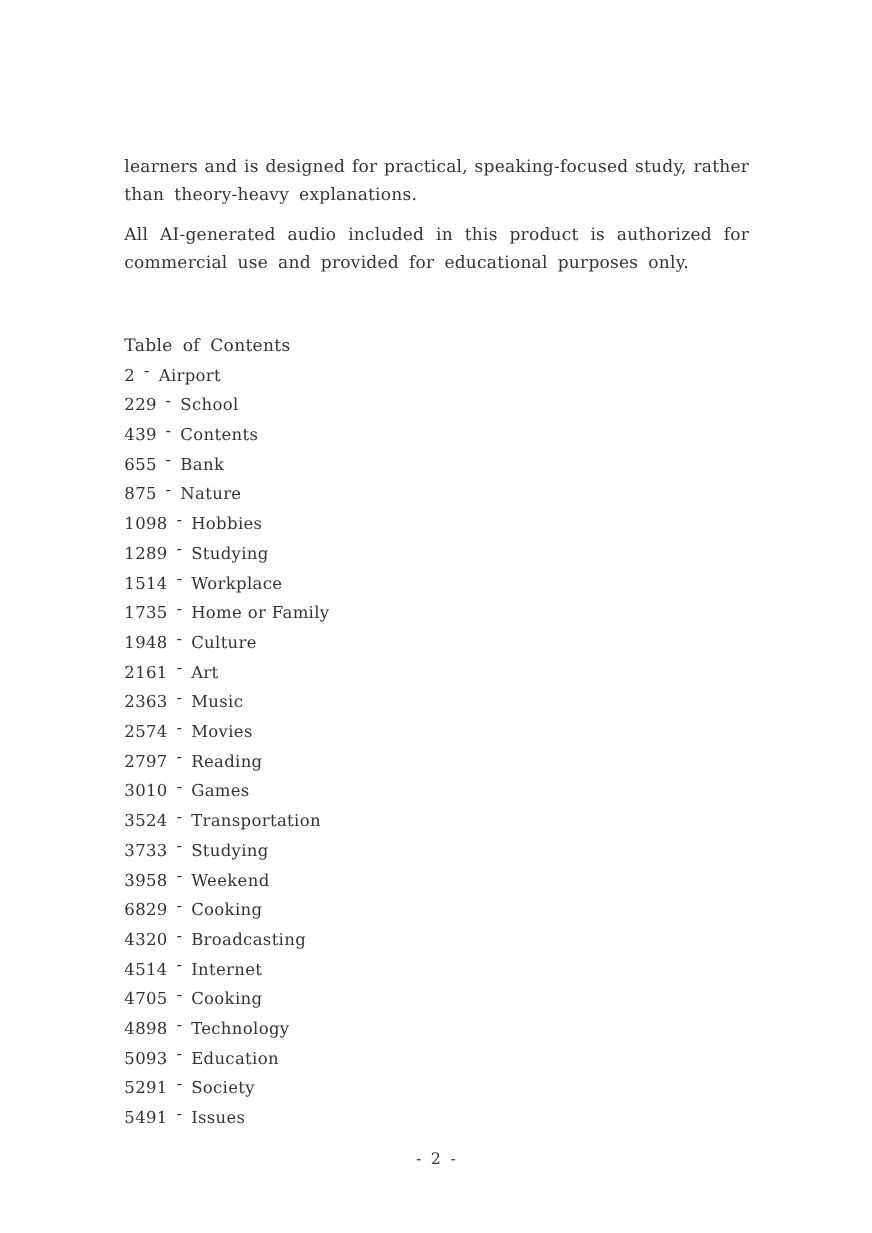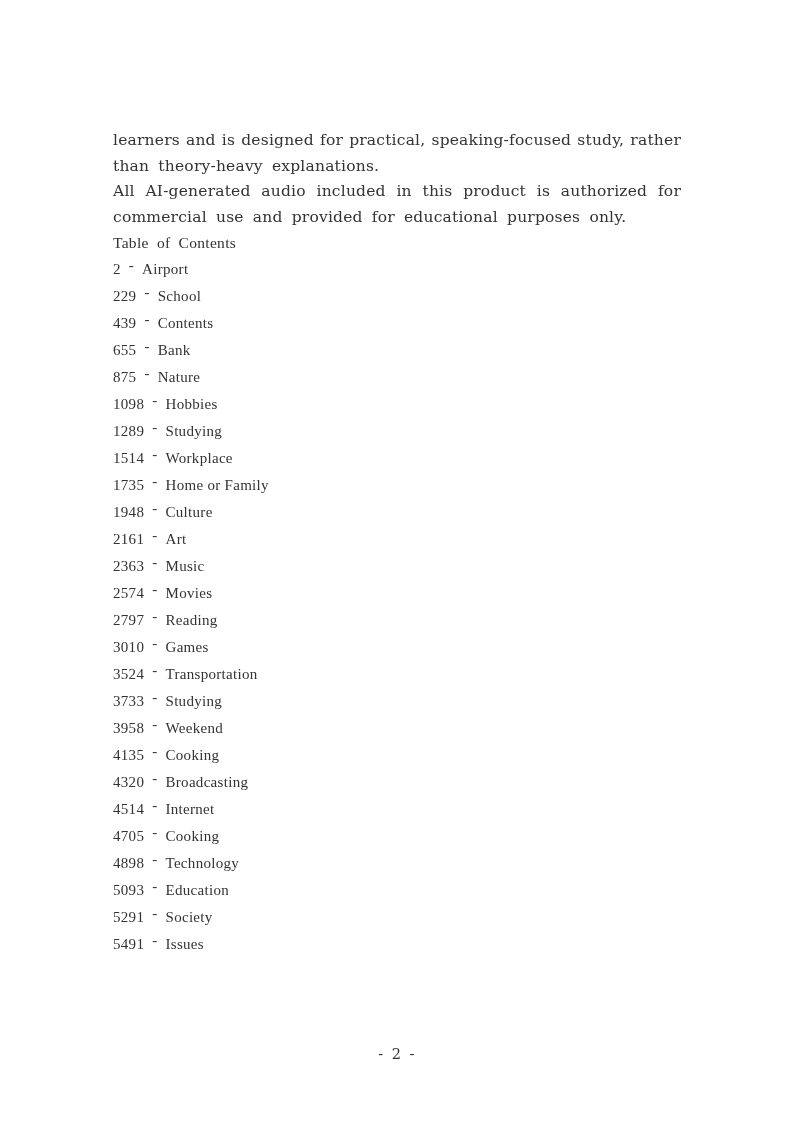--- a/index.html
+++ b/index.html
@@ -28,27 +28,28 @@
     width: 568px;
   }
   .body-text .line {
     font-size: 15.5px;
     line-height: 25.6px;
     letter-spacing: 0.2px;
   }
   .body-text .line.just {
     text-align: justify;
     text-align-last: justify;
+    margin-top: 11px;
   }
   .body-text .line.last {
     text-align: left;
     word-spacing: 4px;
   }
   .toc {
-    font-family: Liberation Serif, serif;
+    margin-top: 50px;
   }
   .toc-title {
     font-size: 15.5px;
     line-height: 25.6px;
     letter-spacing: 0.3px;
     word-spacing: 4px;
   }
   .toc-row {
     font-size: 15px;
     line-height: 27px;
@@ -120,21 +121,21 @@
 
           <div class="toc-row"><span class="toc-num">3010</span><span class="toc-sep">-</span><span class="toc-label">Games</span></div>
 
 
           <div class="toc-row"><span class="toc-num">3524</span><span class="toc-sep">-</span><span class="toc-label">Transportation</span></div>
 
           <div class="toc-row"><span class="toc-num">3733</span><span class="toc-sep">-</span><span class="toc-label">Studying</span></div>
 
           <div class="toc-row"><span class="toc-num">3958</span><span class="toc-sep">-</span><span class="toc-label">Weekend</span></div>
 
-          <div class="toc-row"><span class="toc-num">4135</span><span class="toc-sep">-</span><span class="toc-label">Cooking</span></div>
+          <div class="toc-row"><span class="toc-num">6829</span><span class="toc-sep">-</span><span class="toc-label">Cooking</span></div>
 
           <div class="toc-row"><span class="toc-num">4320</span><span class="toc-sep">-</span><span class="toc-label">Broadcasting</span></div>
 
           <div class="toc-row"><span class="toc-num">4514</span><span class="toc-sep">-</span><span class="toc-label">Internet</span></div>
 
           <div class="toc-row"><span class="toc-num">4705</span><span class="toc-sep">-</span><span class="toc-label">Cooking</span></div>
 
           <div class="toc-row"><span class="toc-num">4898</span><span class="toc-sep">-</span><span class="toc-label">Technology</span></div>
 
           <div class="toc-row"><span class="toc-num">5093</span><span class="toc-sep">-</span><span class="toc-label">Education</span></div>

